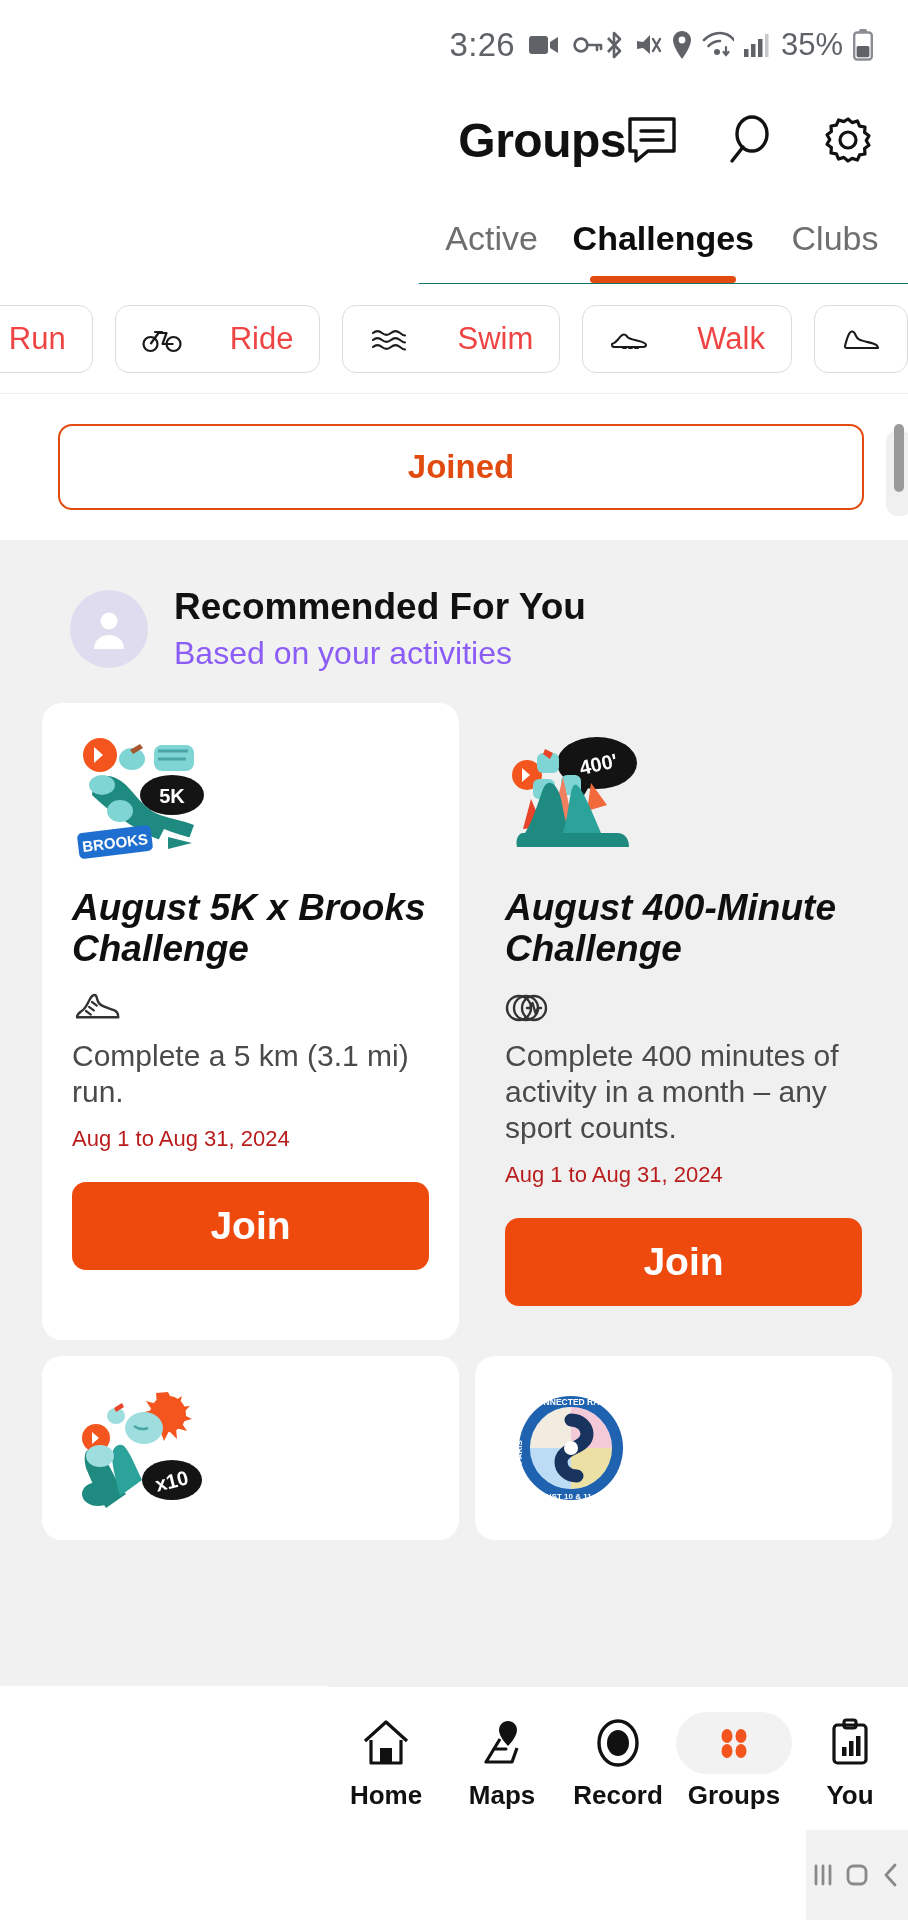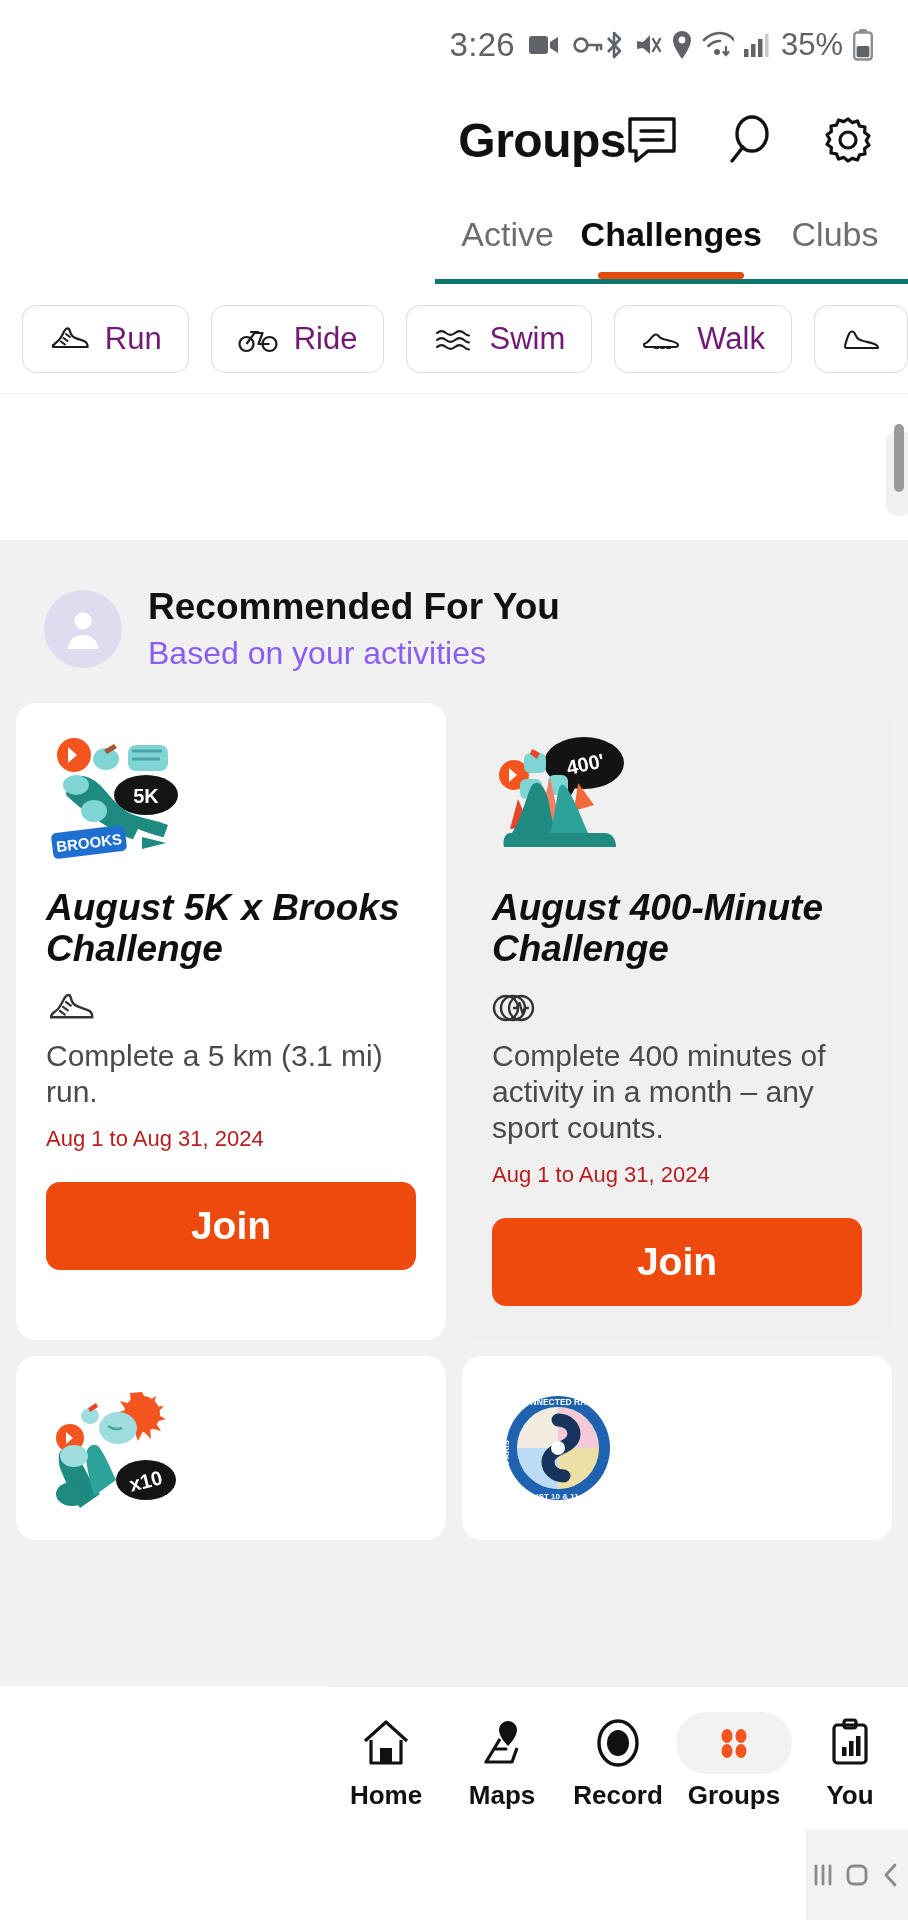--- a/index.html
+++ b/index.html
@@ -42,22 +42,23 @@
   .header-title {
     font-size: 48px; font-weight: 700; color: #111;
     letter-spacing: -0.5px;
   }
   .header-actions { margin-left: auto; display: flex; align-items: center; gap: 46px; }
   .hdr-btn { width: 52px; height: 52px; display: flex; align-items:center; justify-content:center; }
 
   
   .tabs {
     display: flex; height: 94px;
-    border-bottom: 5px solid #0f766e;
-    flex: 0 0 auto;
+    border-bottom: 1px solid #0f766e;
+    flex: 0 0 auto;
+    gap: 8px;
   }
   .tab {
     flex: 1; display: flex; flex-direction: column;
     align-items: center; justify-content: flex-end;
     position: relative;
     padding-bottom: 0;
   }
   .tab-label { font-size: 34px; color: #6e6e6e; font-weight: 500; padding-bottom: 18px; }
   .tab.active .tab-label { color: #0d0d0d; font-weight: 700; }
   .tab-underline {
@@ -80,21 +81,21 @@
   .chip {
     display: inline-flex; align-items: center; gap: 16px;
     height: 68px;
     padding: 0 26px;
     border: 1.5px solid #dcdcdc;
     border-radius: 14px;
     background: #fff;
     white-space: nowrap;
     flex: 0 0 auto;
   }
-  .chip-label { font-size: 31px; color: #701a75; }
+  .chip-label { font-size: 31px; color: #ef4444; margin-left: 32px; }
 
   
   .joined-row {
     height: 146px;
     display: flex; align-items: center;
     padding: 0 44px;
     position: relative;
     background: #fff;
     flex: 0 0 auto;
   }
@@ -116,20 +117,21 @@
     width: 10px; height: 68px; border-radius: 5px;
     background: #9a9a9a;
   }
 
   
   .rec-area {
     background: #f1f1f1;
     flex: 1 1 auto;
     overflow: hidden;
     position: relative;
+    padding-left: 26px;
   }
   .rec-head {
     display: flex; align-items: center; gap: 26px;
     padding: 44px 44px 28px 44px;
   }
   .rec-avatar {
     width: 78px; height: 78px; border-radius: 50%;
     background: #dfdcf0;
     display: flex; align-items: center; justify-content: center;
     flex: 0 0 auto;
@@ -357,20 +359,21 @@
         <svg width="40" height="30" viewBox="0 0 40 30">
             <path d="M4 22c1-4 2-8 4-12 1.4-2.8 4-3.5 5.5-1 1.4 2.4 2 5 4.5 6.4 3 1.7 9 2.6 14 4 3.4 1 5 2 5 4.6H6c-1.5 0-2.4-.7-2-2z" fill="none" stroke="#1a1a1a" stroke-width="2.1" stroke-linejoin="round"></path>
             <path d="M13 24h4M21 24h4M29 24h4" stroke="#1a1a1a" stroke-width="2" stroke-linecap="round"></path>
           </svg>
       </span>
 
     </div>
   </div>
 
   <div class="joined-row">
+    <div class="joined-btn">Joined</div>
     <div class="side-card-peek"></div>
     <div class="scrollbar"></div>
   </div>
 
   <div class="rec-area">
     <div class="rec-head">
       <div class="rec-avatar">
         <svg width="40" height="44" viewBox="0 0 40 44">
             <circle cx="20" cy="14" r="8.5" fill="#ffffff"></circle>
             <path d="M5 42c0-9 7-14 15-14s15 5 15 14z" fill="#ffffff"></path>

